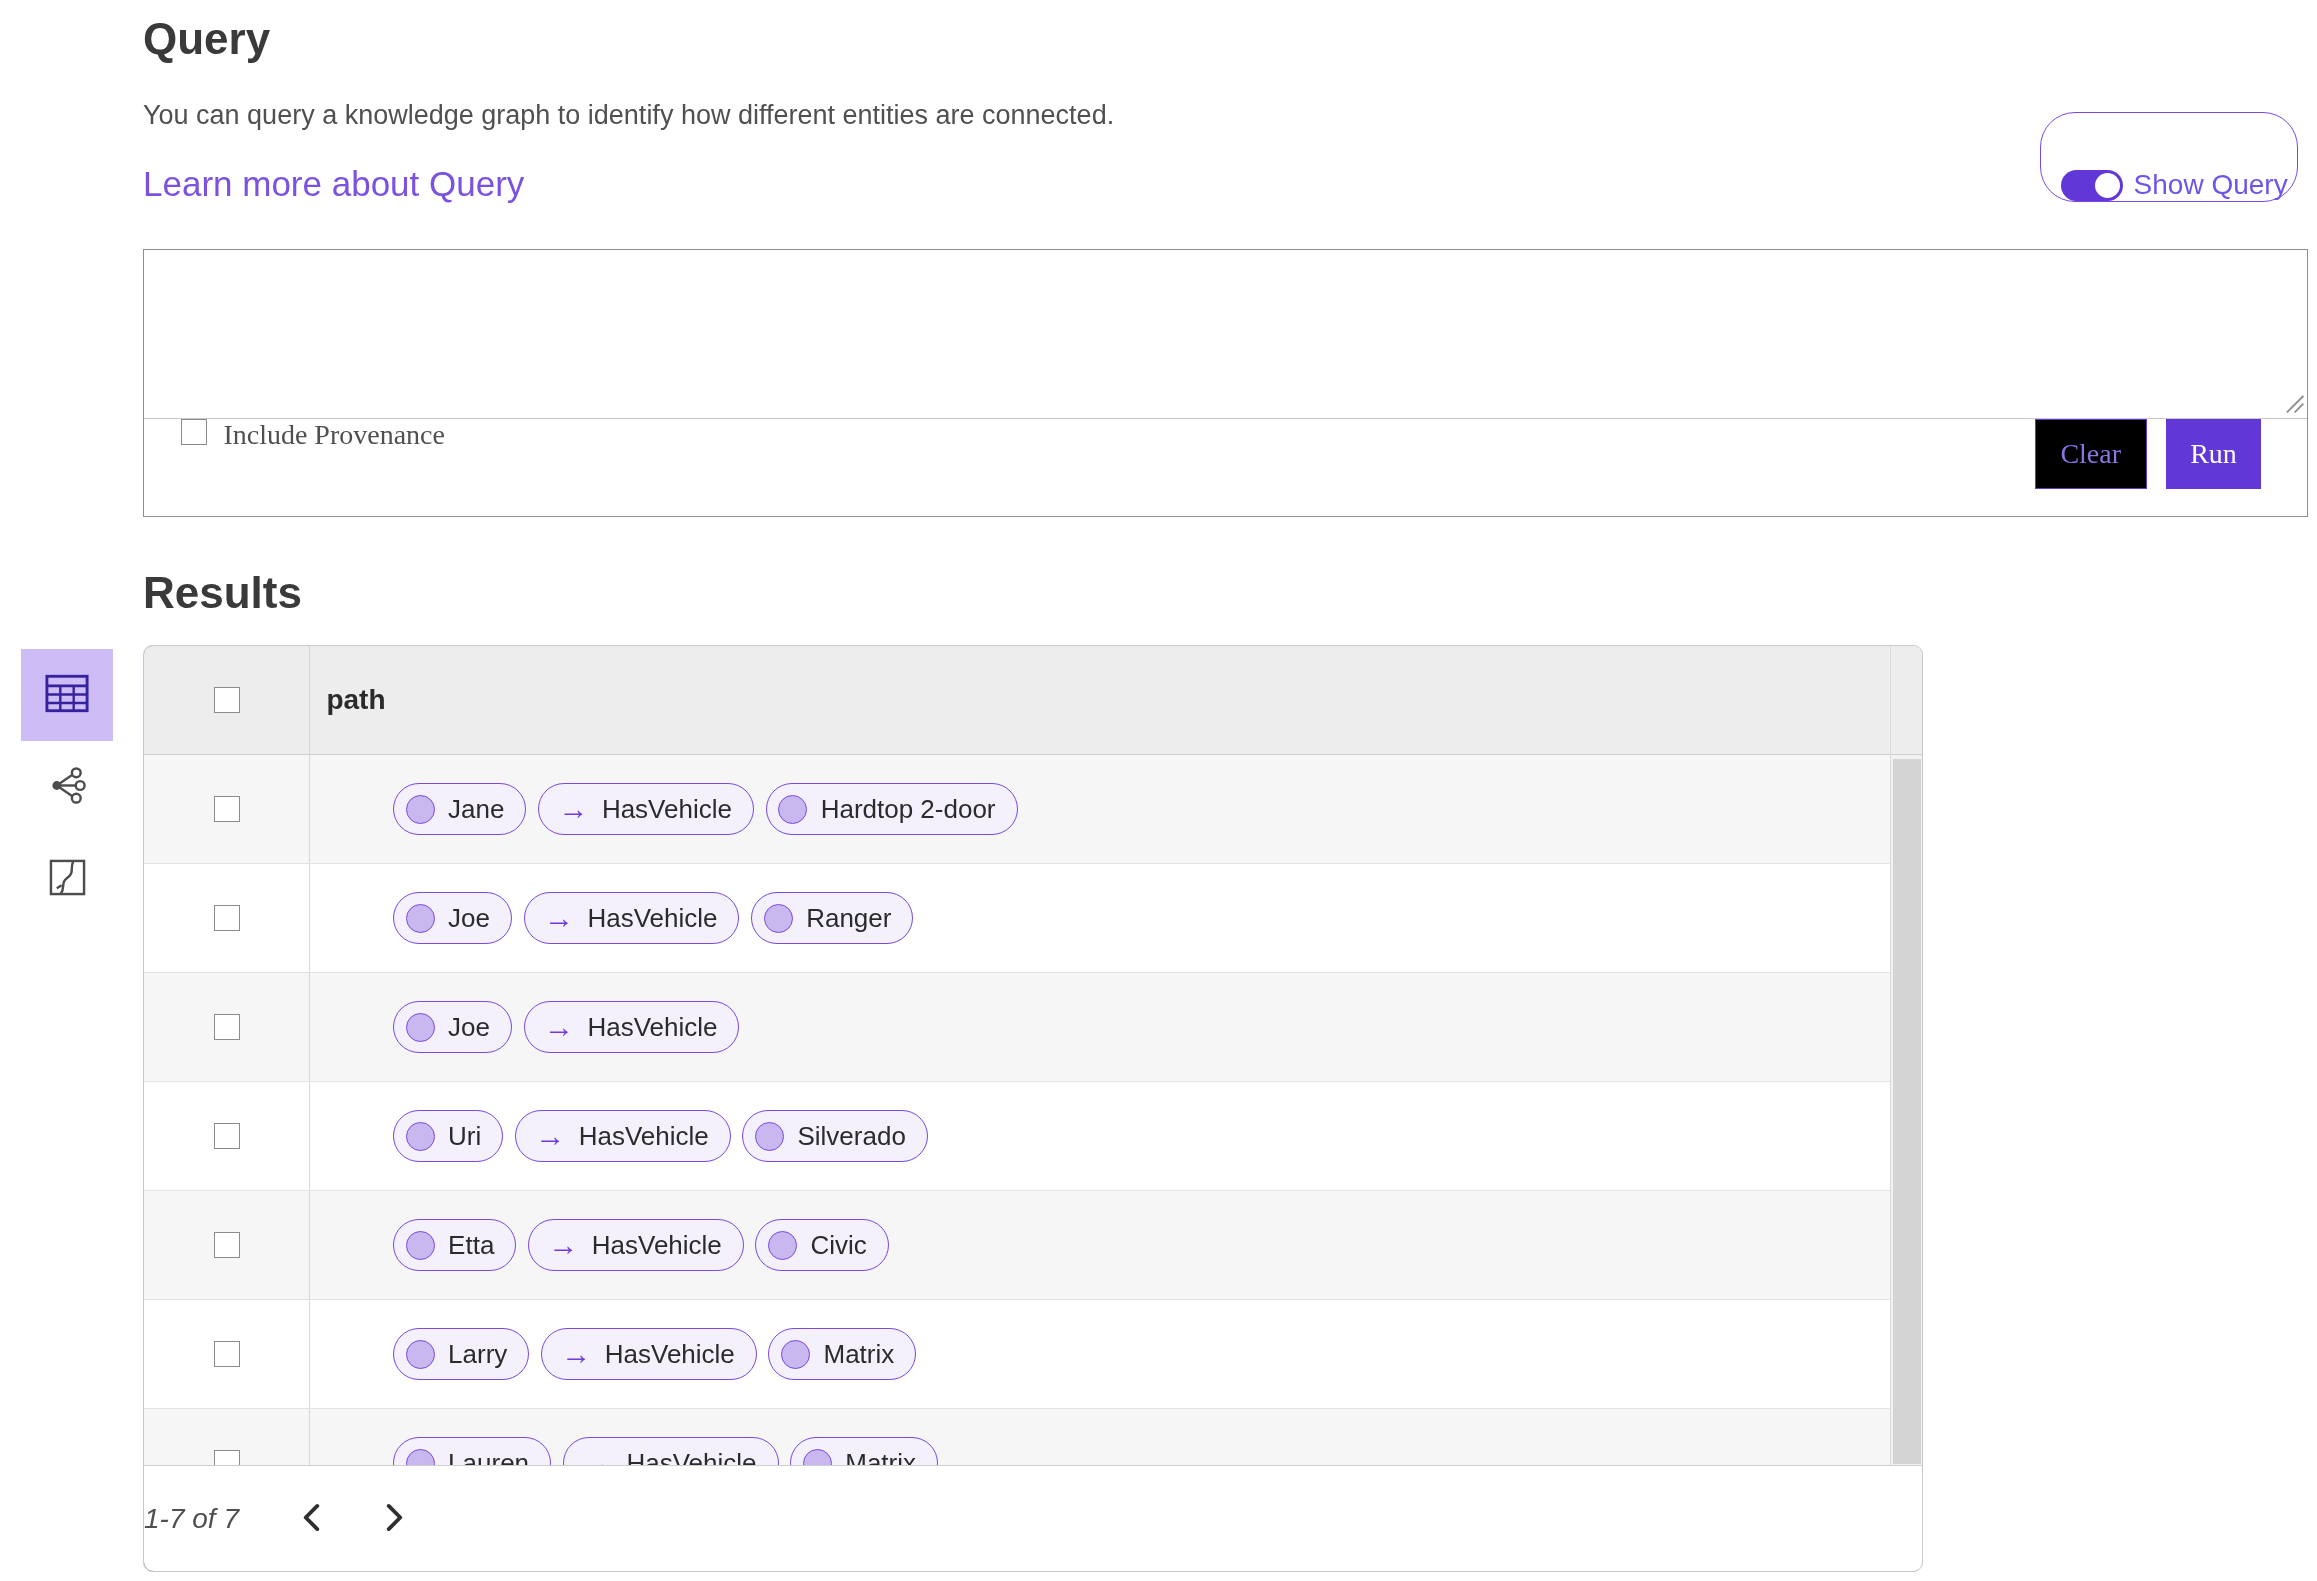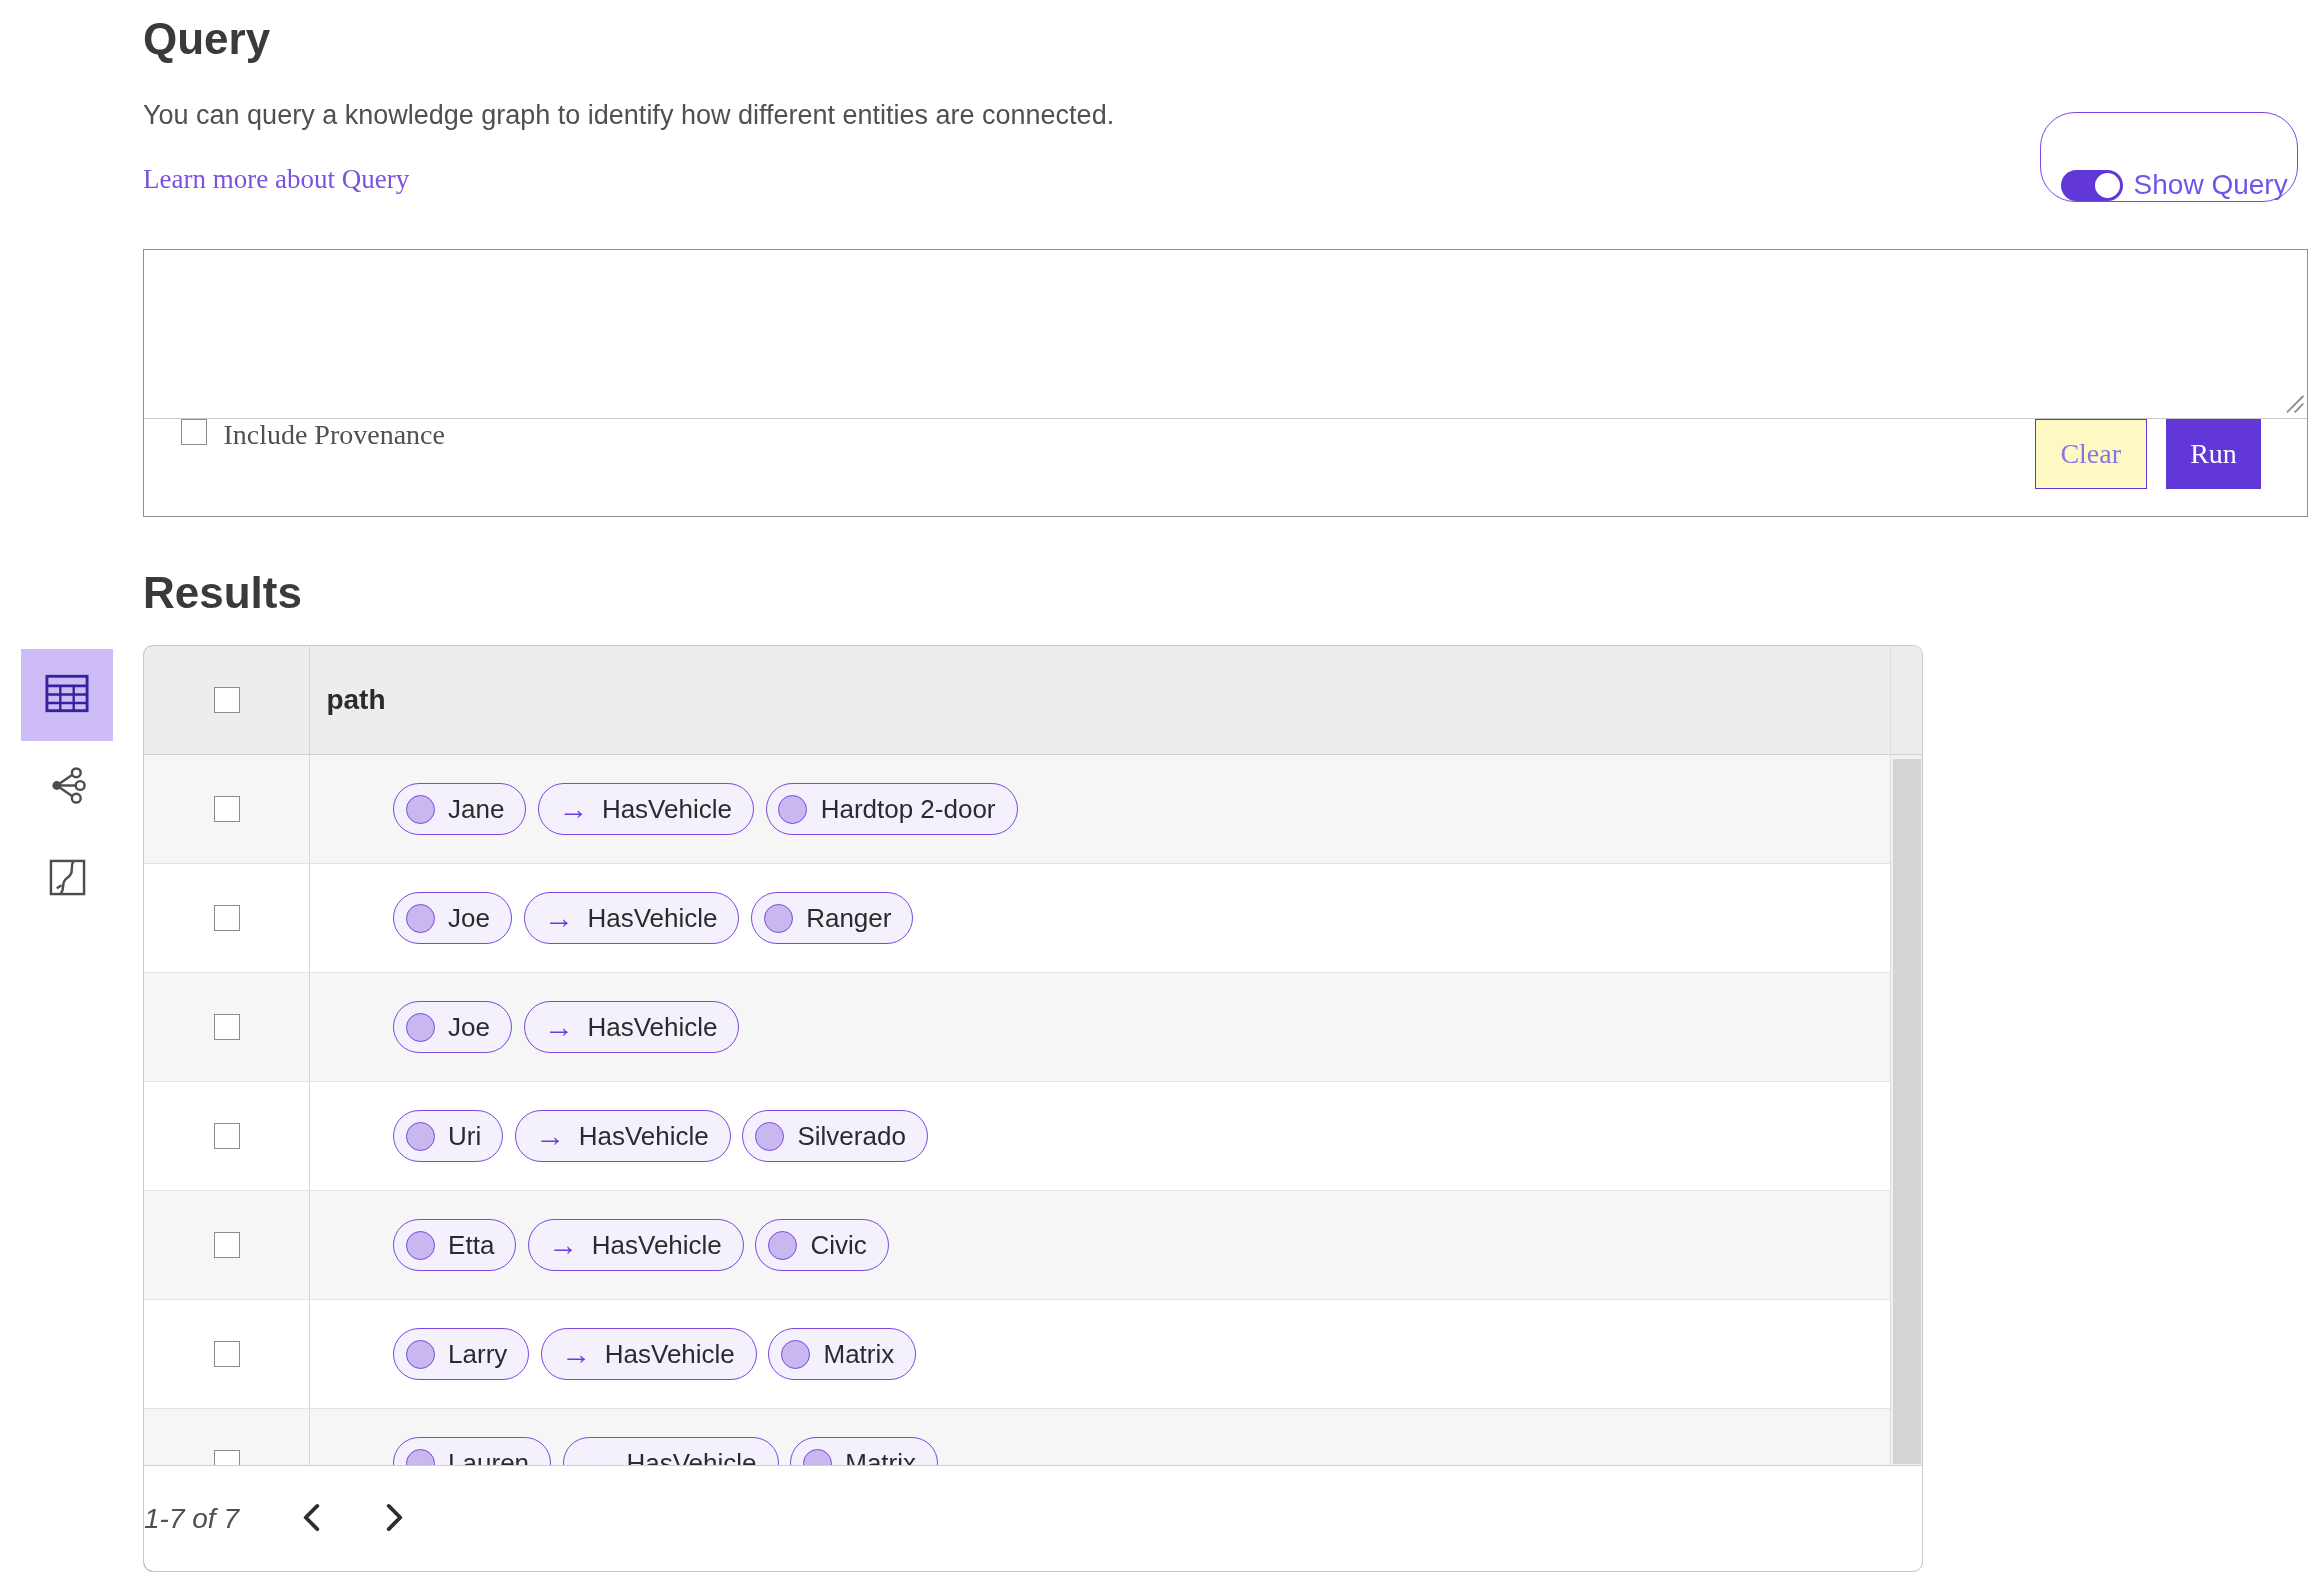--- a/index.html
+++ b/index.html
@@ -10,21 +10,21 @@
   }
   :root{
     --primary:#6237d8; --pill-border:#7a49df; --pill-bg:#f4f1fc; --node-fill:#c9b8f0;
     --selected-view-bg:#cdbcf5; --selected-view-icon:#35229e; --link:#7b52e0; --toggle-label:#6c55ea;
   }
 
   .h1 { position:absolute; left:143px; font-size:44px; font-weight:bold; color:#3a3a3a; }
   .query-title { top:13.5px; }
   .results-title { top:568px; }
   .desc { position:absolute; left:143px; top:100px; font-size:27px; color:#505050; }
-  .learn-link { position:absolute; left:143px; top:164px; font-size:27px; color:var(--link); cursor:pointer;font-family:Liberation Serif, serif; }
+  .learn-link { position:absolute; left:143px; top:164px; font-size:35px; color:var(--link); cursor:pointer; }
 
   
   .show-query {
     position:absolute; left:2040px; top:112px; height:90px; width:258px;
     border:1.9px solid #7c48e0; border-radius:35px; background:#fff;
     display:flex; align-items:flex-end; gap:10.6px; padding:0 17.4px 0 20px; cursor:pointer;
   }
   .switch { width:62px; height:31px; border-radius:15.4px; background:var(--primary); position:relative; flex:0 0 auto; }
   .knob { position:absolute; right:2.9px; top:2.9px; width:25px; height:25px; border-radius:50%; background:#fff; }
   .show-query-label { font-size:28px; color:var(--toggle-label); white-space:nowrap; }
@@ -38,21 +38,21 @@
   }
   .grip { position:absolute; right:2.9px; top:144px; }
   .panel-footer {
     position:absolute; left:0; top:168px; width:100%; height:97px; border-top:1.9px solid #c9c9c9;
     display:flex; padding:0 46px 0 37px; background:#fff;font-family:Liberation Serif, serif;
   }
   .cb { display:inline-block; width:26px; height:26px; border:1.9px solid #8c8c8c; background:#fff; flex:0 0 auto; cursor:pointer; }
   .include-label { margin-left:16.4px; font-size:28px; color:#505050; }
   .spacer { flex:1; }
   .btn { height:70px; display:inline-flex; align-items:center; justify-content:center; font-size:28px; cursor:pointer; font-family:inherit; }
-  .btn-clear { width:112px; border:1.9px solid var(--primary); background:#fef9c3; color:#8576e2; margin-right:19.3px; }
+  .btn-clear { width:112px; border:1.9px solid var(--primary); background:#000000; color:#8576e2; margin-right:19.3px; }
   .btn-run { width:95px; border:none; background:var(--primary); color:#fff; }
 
   
   .view-rail { position:absolute; left:21px; top:649px; width:92px; }
   .view-item { width:92px; height:92px; display:flex; align-items:center; justify-content:center; cursor:pointer; background:transparent; }
   .view-item.selected { background:var(--selected-view-bg); }
 
   
   .results-table {
     position:absolute; left:143px; top:645px; width:1780px; height:927px;

